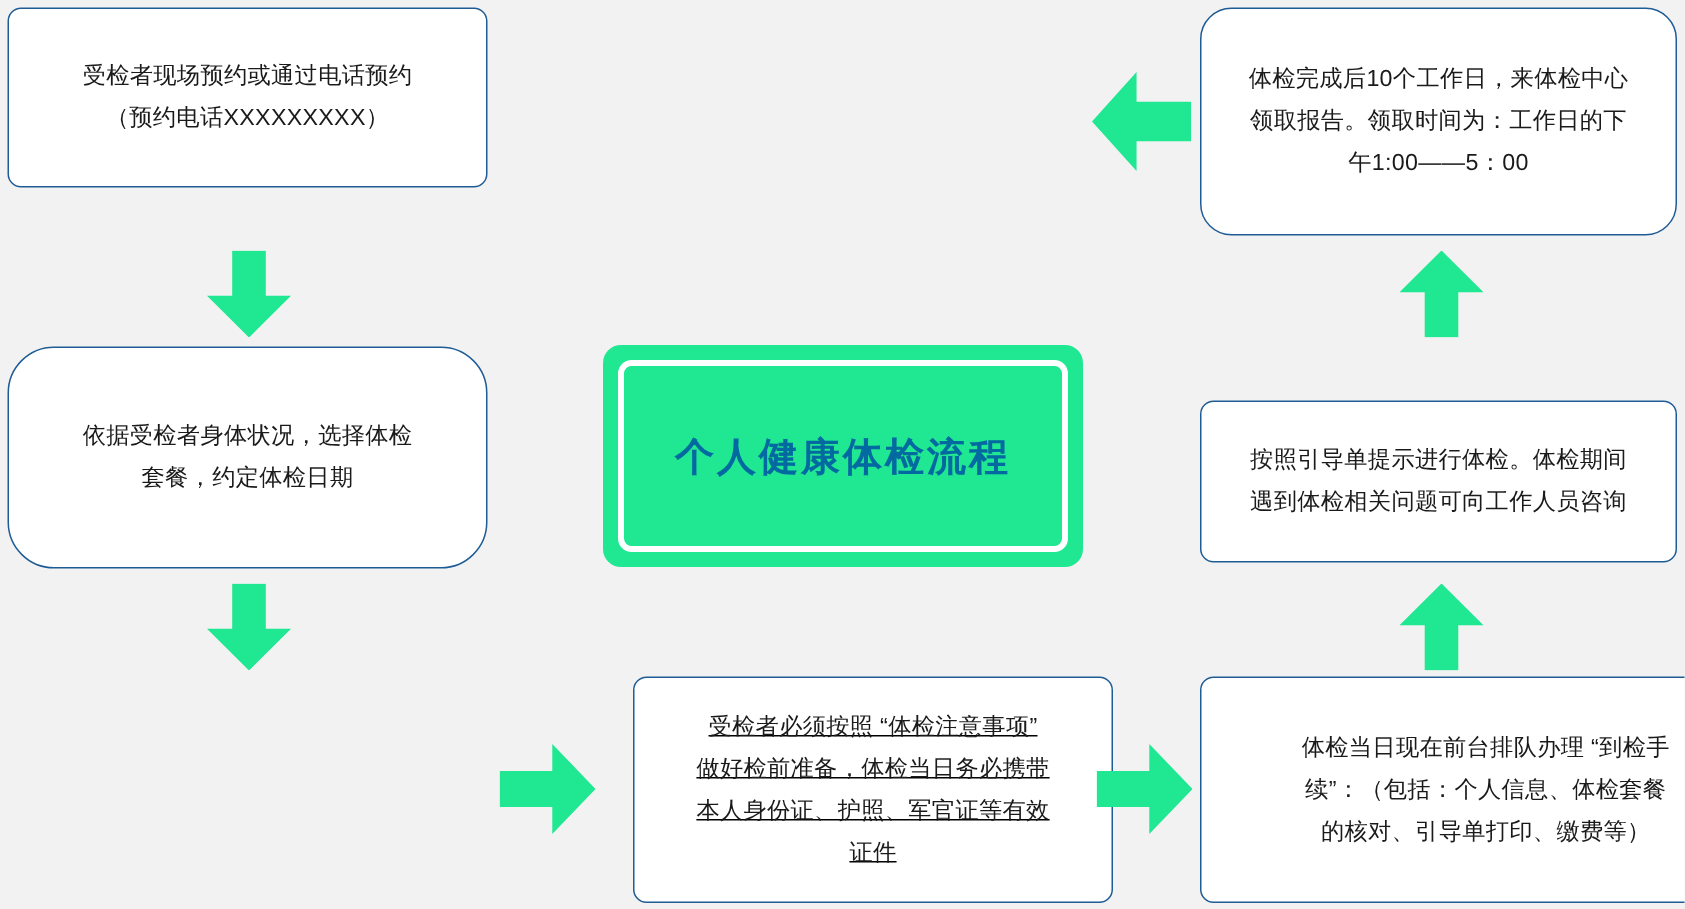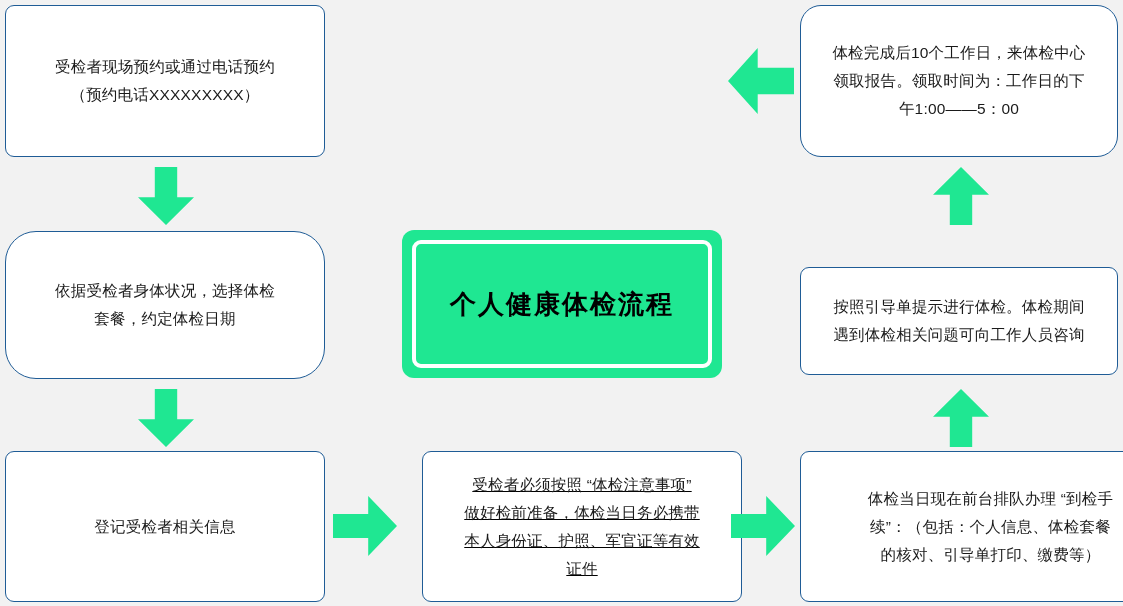--- a/index.html
+++ b/index.html
@@ -55,21 +55,21 @@
     width: 100%;
     height: 100%;
     box-sizing: border-box;
     border: 4px solid #ffffff;
     border-radius: 9px;
     display: flex;
     align-items: center;
     justify-content: center;
   }
   .center-box .title {
-    color: #000000;
+    color: #0369a1;
     font-size: 26px;
     font-weight: bold;
     letter-spacing: 2px;
     text-align: center;
   }
 
   
   .arrow {
     position: absolute;
     background: #1fe792;
@@ -85,21 +85,21 @@
   }
   .arrow.left {
     clip-path: polygon(100% 30%, 45% 30%, 45% 0%, 0% 50%, 45% 100%, 45% 70%, 100% 70%);
   }
 </style>
 </head>
 <body>
 
 <div id="canvas">
 
-  <div class="box" style="left:5px; top:5px; width:320px; height:152px;">
+  <div class="box" style="left:5px; top:5px; width:320px; height:120px;">
     <div class="txt">受检者现场预约或通过电话预约
 （预约电话XXXXXXXXX）</div>
   </div>
 
 
   <div class="box" style="left:800px; top:5px; width:318px; height:152px;border-radius:21px;">
     <div class="txt">体检完成后10个工作日，来体检中心
 领取报告。领取时间为：工作日的下
 午1:00——5：00</div>
   </div>
@@ -123,23 +123,20 @@
 
   <div class="box" style="left:800px; top:231px; width:318px; height:108px;margin-top:36px;">
     <div class="txt">按照引导单提示进行体检。体检期间
 遇到体检相关问题可向工作人员咨询</div>
   </div>
 
   <div class="arrow down" style="left:138px; top:389px; width:56px; height:58px;"></div>
 
   <div class="arrow up" style="left:933px; top:389px; width:56px; height:58px;"></div>
 
-  <div class="box" style="left:5px; top:451px; width:320px; height:151px;">
-    <div class="txt">登记受检者相关信息</div>
-  </div>
 
   <div class="box" style="left:422px; top:451px; width:320px; height:151px;text-decoration:underline;">
     <div class="txt">受检者必须按照 “体检注意事项”
 做好检前准备，体检当日务必携带
 本人身份证、护照、军官证等有效
 证件</div>
   </div>
 
   <div class="box" style="left:800px; top:451px; width:381px; height:151px;">
     <div class="txt">体检当日现在前台排队办理 “到检手

